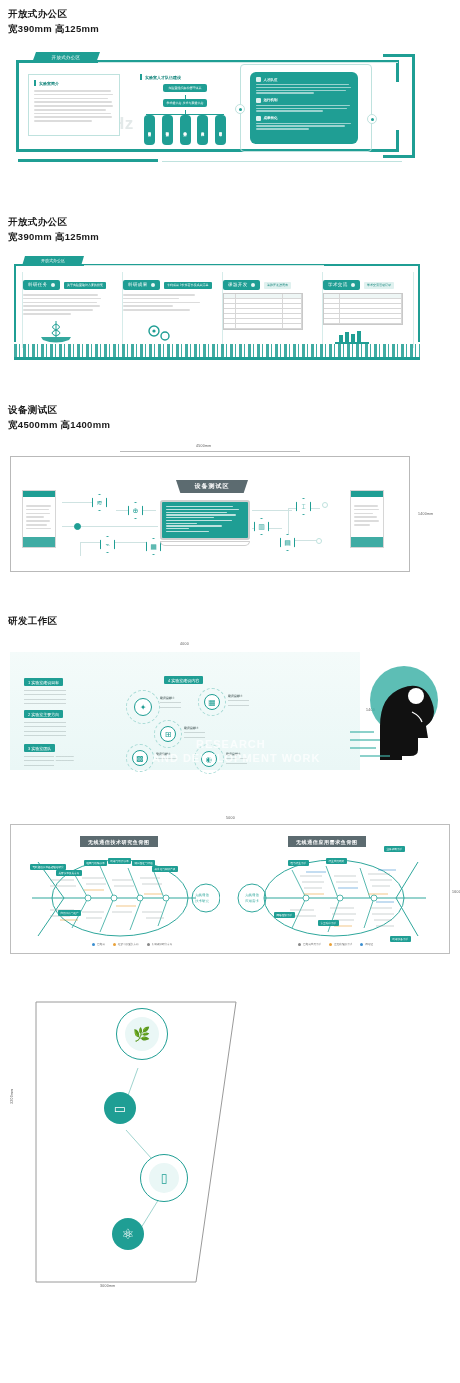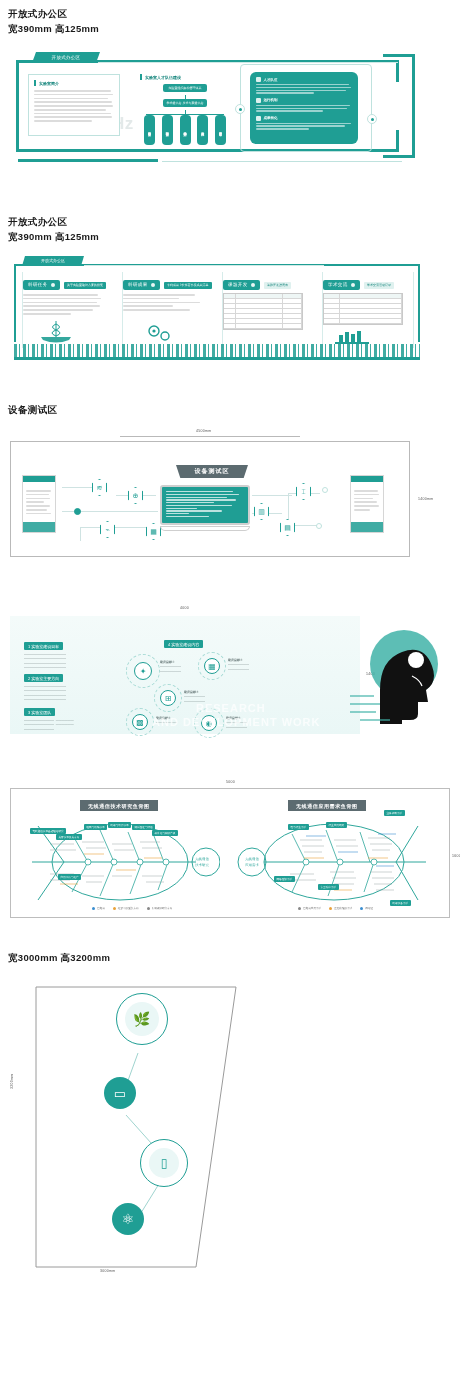--- a/index.html
+++ b/index.html
@@ -448,20 +448,21 @@
       </div>
 
       <div class="skyline"></div>
       <div class="sky-base"></div>
     </div>
   </div>
 
   <div class="section" style="margin-top:40px;">
     <div class="sec-head">
       <div class="sec-title">设备测试区</div>
+      <div class="sec-dims">宽4500mm  高1400mm</div>
     </div>
 
     <div class="p3-wrap">
       <div class="dimline-h" style="left:120px; top:13px; width:180px;"></div>
       <div class="dimlabel" style="left:196px; top:6px;">4500mm</div>
       <div class="dimlabel" style="left:418px; top:74px;">1400mm</div>
       <div class="p3-frame"></div>
 
       <div class="banner">设备测试区</div>
 
@@ -528,20 +529,21 @@
           <div class="scr-ln" style="width:30%"></div>
             <div class="scr-ln" style="width:55%"></div>
         </div>
         <div class="base"></div>
       </div>
     </div>
   </div>
 
   <div class="section" style="margin-top:30px;">
     <div class="sec-head">
+      <div class="sec-title">研发工作区</div>
     </div>
 
     <div class="p4-wrap">
       <div class="dimlabel" style="left:180px; top:8px;">4000</div>
       <div class="dimlabel" style="left:366px; top:74px;">1400</div>
       <div class="p4-frame"></div>
 
       <div class="p4-head" style="left:24px; top:44px;">1 实验室建设目标</div>
       <div class="p4-txt" style="left:24px; top:54px; width:120px;">
         ——————————————<br>——————————————<br>——————————————<br>——————————————
@@ -730,23 +732,20 @@
       <div class="fb-chip" style="left:390px; top:128px;">终端设备需求</div>
       <div class="fb-legend" style="left:298px; top:134px;">
         <span><i class="sw" style="background:#888"></i><span>已完成应用需求</span></span>
         <span><i class="sw" style="background:#e9a23b"></i><span>正在梳理的需求</span></span>
         <span><i class="sw" style="background:#3b8ed0"></i><span>待论证</span></span>
       </div>
     </div>
   </div>
 
   <div class="section" style="margin-top:18px;">
-    <div class="sec-head">
-      <div class="sec-dims">宽3000mm  高3200mm</div>
-    </div>
 
     <div class="p6-wrap">
       <svg style="position:absolute; left:30px; top:10px;" width="230" height="292" viewBox="0 0 230 292">
         <path d="M6 6 H206 L166 286 H6 Z" fill="#fff" stroke="#9a9a9a" stroke-width="1"></path>
       </svg>
 
       <div class="dimlabel" style="left:10px; top:118px; transform:rotate(-90deg); transform-origin:left top;">3200mm</div>
       <div class="dimlabel" style="left:100px; top:298px;">3000mm</div>
 
       <svg style="position:absolute; left:30px; top:10px;" width="230" height="292" viewBox="0 0 230 292">

